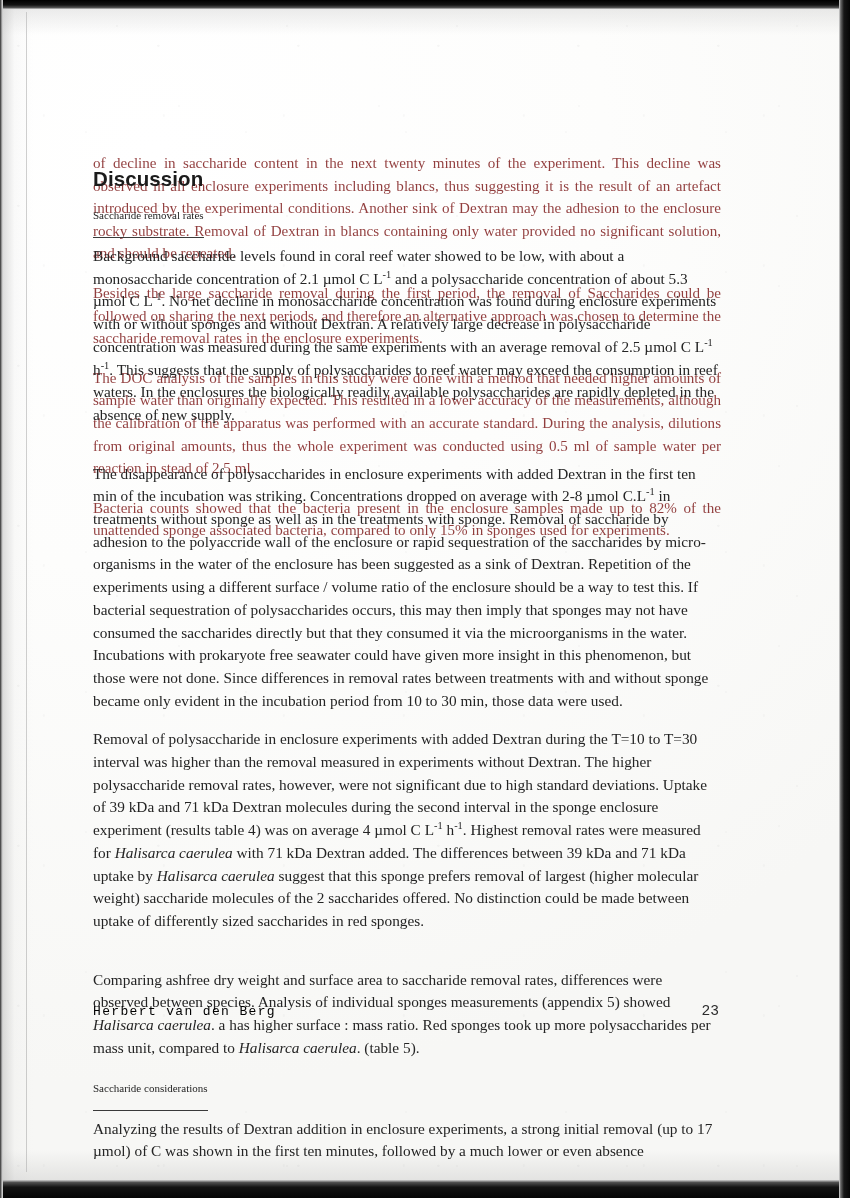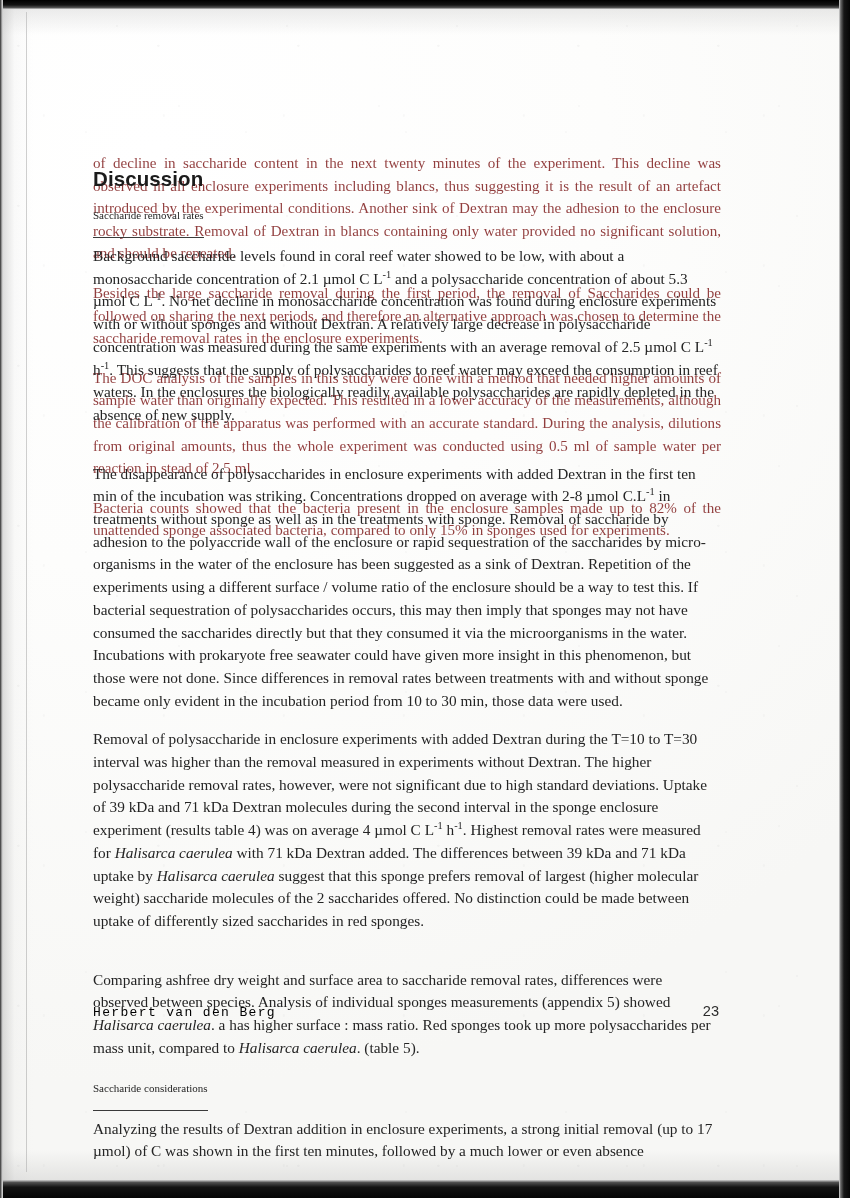--- a/index.html
+++ b/index.html
@@ -126,21 +126,21 @@
     z-index:12;
     display:flex;align-items:baseline;justify-content:space-between;
   }
   #footer-author{
     font-family:"Liberation Mono", monospace;
     font-size:13px;
     letter-spacing:1.35px;
     color:#000000;
   }
   #footer-pageno{
-    font-family:Liberation Sans, sans-serif;
+    font-family:Liberation Mono, monospace;
     font-size:14.6px;
     color:#2c2c2c;
   }
 
   
   #grain{
     position:absolute;left:3px;top:9px;width:836px;height:1171px;
     z-index:20;pointer-events:none;opacity:.35;
     background-image:
       radial-gradient(circle at 11% 23%, rgba(150,150,150,.20) 0 1px, transparent 1.4px),

